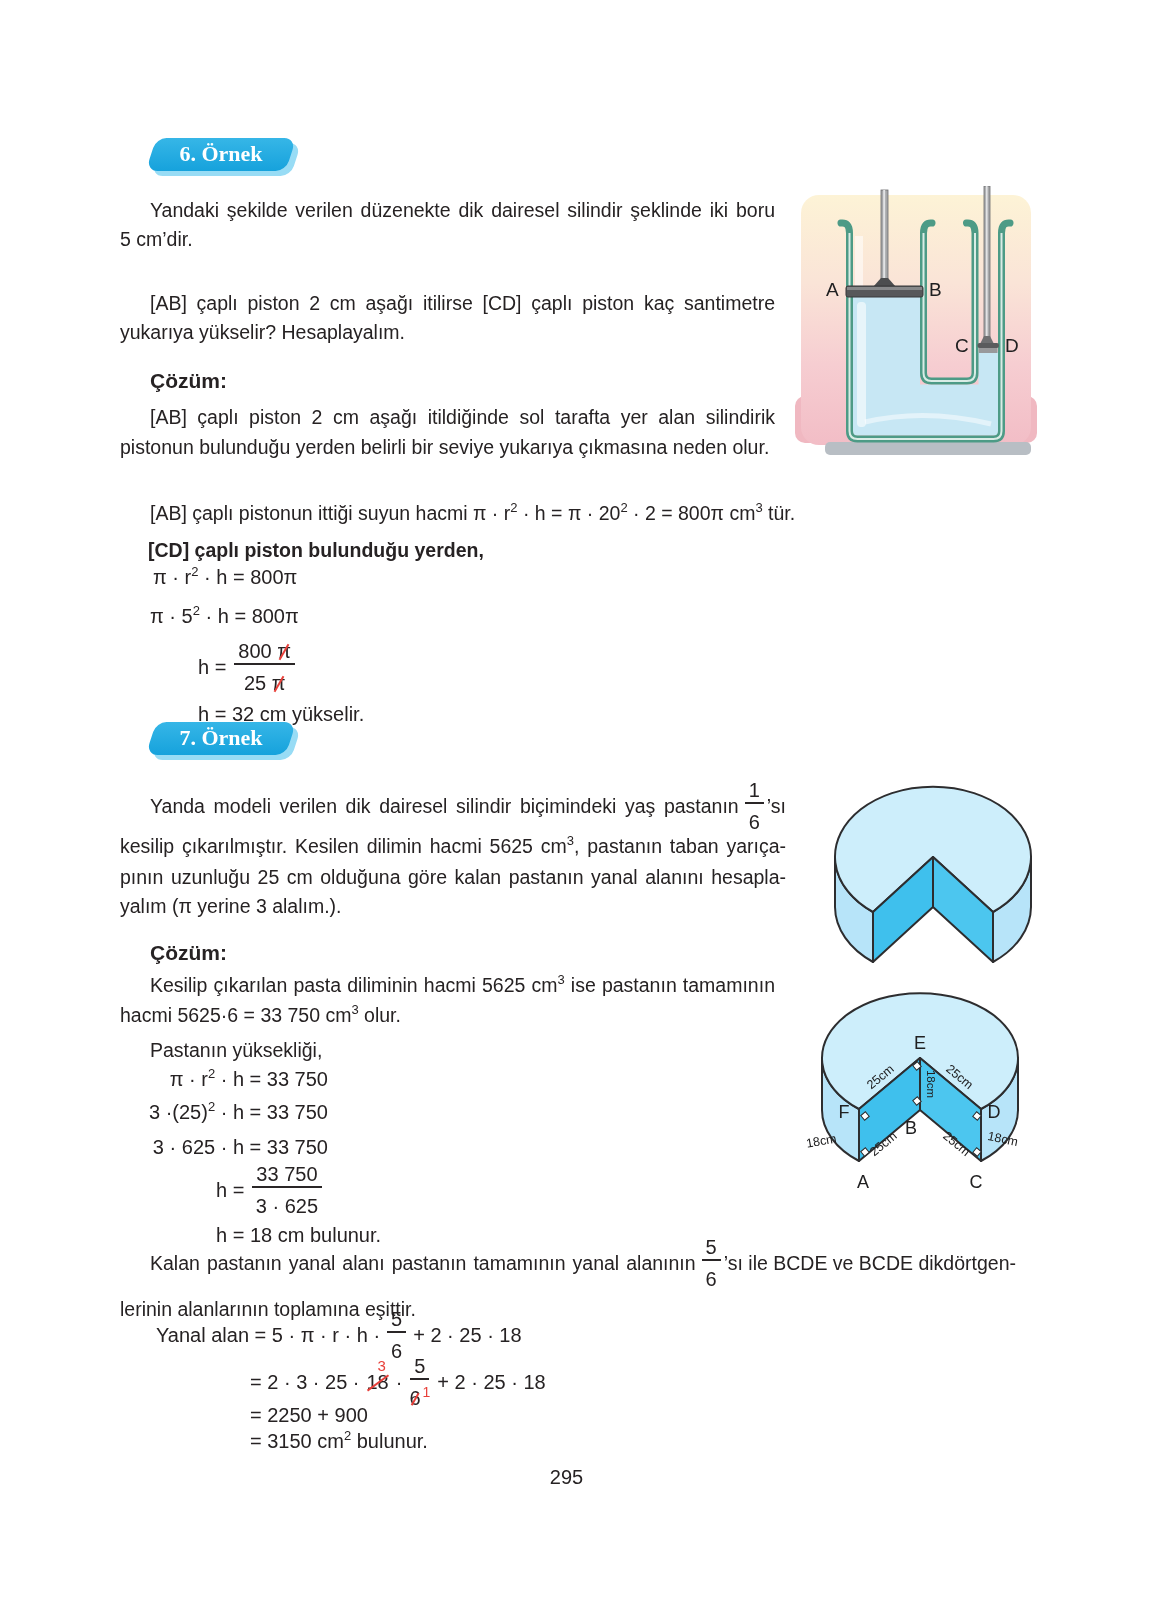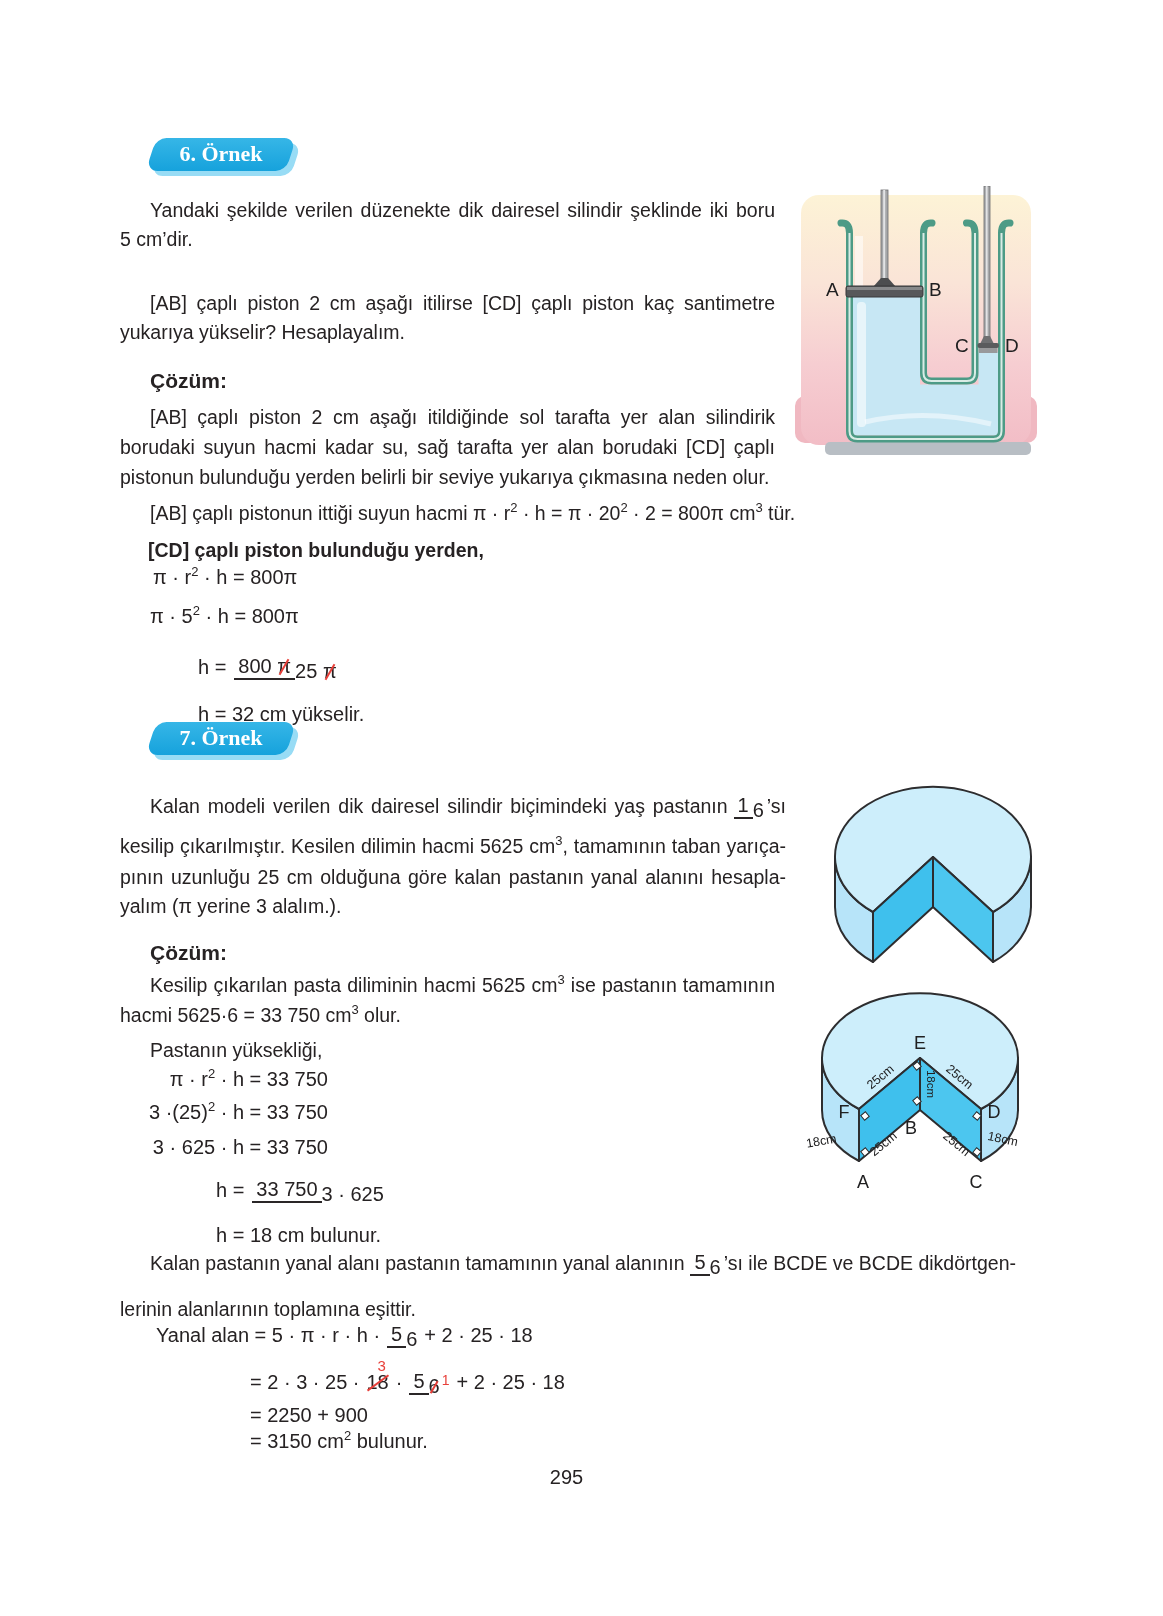--- a/index.html
+++ b/index.html
@@ -10,21 +10,21 @@
   .ln { white-space:nowrap; }
   .tj { text-align:justify; text-align-last:justify; }
   .ind { text-indent:30px; }
   .heading { font-size:21px; font-weight:bold; }
   .sup { font-size:13px; position:relative; top:-8px; }
   .eqr { width:208px; text-align:right; font-size:20px; white-space:nowrap; }
   .eq  { font-size:20px; white-space:nowrap; }
   .flexline { display:flex; align-items:center; white-space:nowrap; }
   .gap7 > * { margin-right:7px; }
   .grow { flex:1 1 auto; text-align:justify; text-align-last:justify; white-space:nowrap; }
-  .frac { display:inline-flex; flex-direction:row; align-items:center; vertical-align:middle;
+  .frac { display:inline-flex; flex-direction:column; align-items:center; vertical-align:middle;
           line-height:1.1; font-size:20px; }
   .frac .num { padding:0 4px 1px; border-bottom:2px solid #2a2627; white-space:nowrap; }
   .frac .den { padding-top:7px; white-space:nowrap; }
   .cancel-steep { position:relative; display:inline-block; }
   .cancel-steep::after { content:''; position:absolute; left:-15%; top:50%; width:130%; height:0;
           border-top:2.2px solid #e8403a; transform:rotate(-60deg); }
   .cancel-wide { position:relative; display:inline-block; }
   .cancel-wide::after { content:''; position:absolute; left:-8%; top:50%; width:116%; height:0;
           border-top:2.2px solid #e8403a; transform:rotate(-36deg); }
   .cwrap { position:relative; display:inline-block; }
@@ -101,21 +101,20 @@
     <text x="31" y="110" font-size="19" fill="#202021">A</text>
     <text x="134" y="110" font-size="19" fill="#202021">B</text>
     <text x="160" y="166" font-size="19" fill="#202021">C</text>
     <text x="210" y="166" font-size="19" fill="#202021">D</text>
   </svg>
 
   <div class="abs t heading" style="left:150px; top:366px;">Çözüm:</div>
 
   <div class="abs t" style="left:120px; top:402px; width:655px;">
     <div class="tj ind ln" style="line-height:30px;">[AB] çaplı piston 2 cm aşağı itildiğinde sol tarafta yer alan silindirik</div>
-    <div class="tj ln" style="line-height:30px;">borudaki suyun hacmi kadar su, sağ tarafta yer alan borudaki [CD] çaplı</div>
     <div class="ln" style="line-height:30px;">pistonun bulunduğu yerden belirli bir seviye yukarıya çıkmasına neden olur.</div>
   </div>
 
   <div class="abs t tj ind ln" style="left:120px; top:499px; width:655px;">
     <span>[AB] çaplı pistonun ittiği suyun hacmi π · r</span><span class="sup">2</span><span> · h = π · 20</span><span class="sup">2</span><span> · 2 = 800π cm</span><span class="sup">3</span><span> tür.</span>
   </div>
 
   <div class="abs t" style="left:148px; top:536px;font-weight:bold;">[CD] çaplı piston bulunduğu yerden,</div>
 
   <div class="abs eq" style="left:153px; top:566px;">
@@ -135,29 +134,29 @@
 
   <div class="abs eq" style="left:198px; top:703px;">h = 32 cm yükselir.</div>
 
   <div class="badge" style="left:146px; top:722px;">
     <div class="shadow"></div>
     <div class="shape"></div>
     <div class="label">7. Örnek</div>
   </div>
 
   <div class="abs t flexline" style="left:120px; top:783px; width:666px; height:46px;">
-    <span class="grow ind">Kalan modeli verilen dik dairesel silindir biçimindeki yaş pastanın</span>
+    <span class="grow ind">Yanda modeli verilen dik dairesel silindir biçimindeki yaş pastanın</span>
     <span class="frac" style="margin:0 3px 0 6px;">
       <span class="num">1</span>
       <span class="den">6</span>
     </span>
     <span>’sı</span>
   </div>
   <div class="abs t" style="left:120px; top:832px; width:666px;">
-    <div class="tj ln"><span>kesilip çıkarılmıştır. Kesilen dilimin hacmi 5625 cm</span><span class="sup">3</span><span>, tamamının taban yarıça-</span></div>
+    <div class="tj ln"><span>kesilip çıkarılmıştır. Kesilen dilimin hacmi 5625 cm</span><span class="sup">3</span><span>, pastanın taban yarıça-</span></div>
     <div class="tj ln">pının uzunluğu 25 cm olduğuna göre kalan pastanın yanal alanını hesapla-</div>
     <div>yalım (π yerine 3 alalım.).</div>
   </div>
 
   <svg class="abs" style="left:795px; top:762px;" width="240" height="218" viewBox="0 0 240 218">
     <g stroke="#2d2d2f" stroke-width="2" stroke-linejoin="round">
       <path d="M40,95 A98,70 0 0 0 78,150 L78,200 A98,70 0 0 1 40,145 Z" fill="#b7e4f9"></path>
       <path d="M236,95 A98,70 0 0 1 198,150 L198,200 A98,70 0 0 0 236,145 Z" fill="#b7e4f9"></path>
       <path d="M138,95 L78,150 A98,70 0 1 1 198,150 Z" fill="#cdeefb"></path>
       <path d="M138,95 L78,150 L78,200 L138,145 Z" fill="#3fc0ed"></path>

